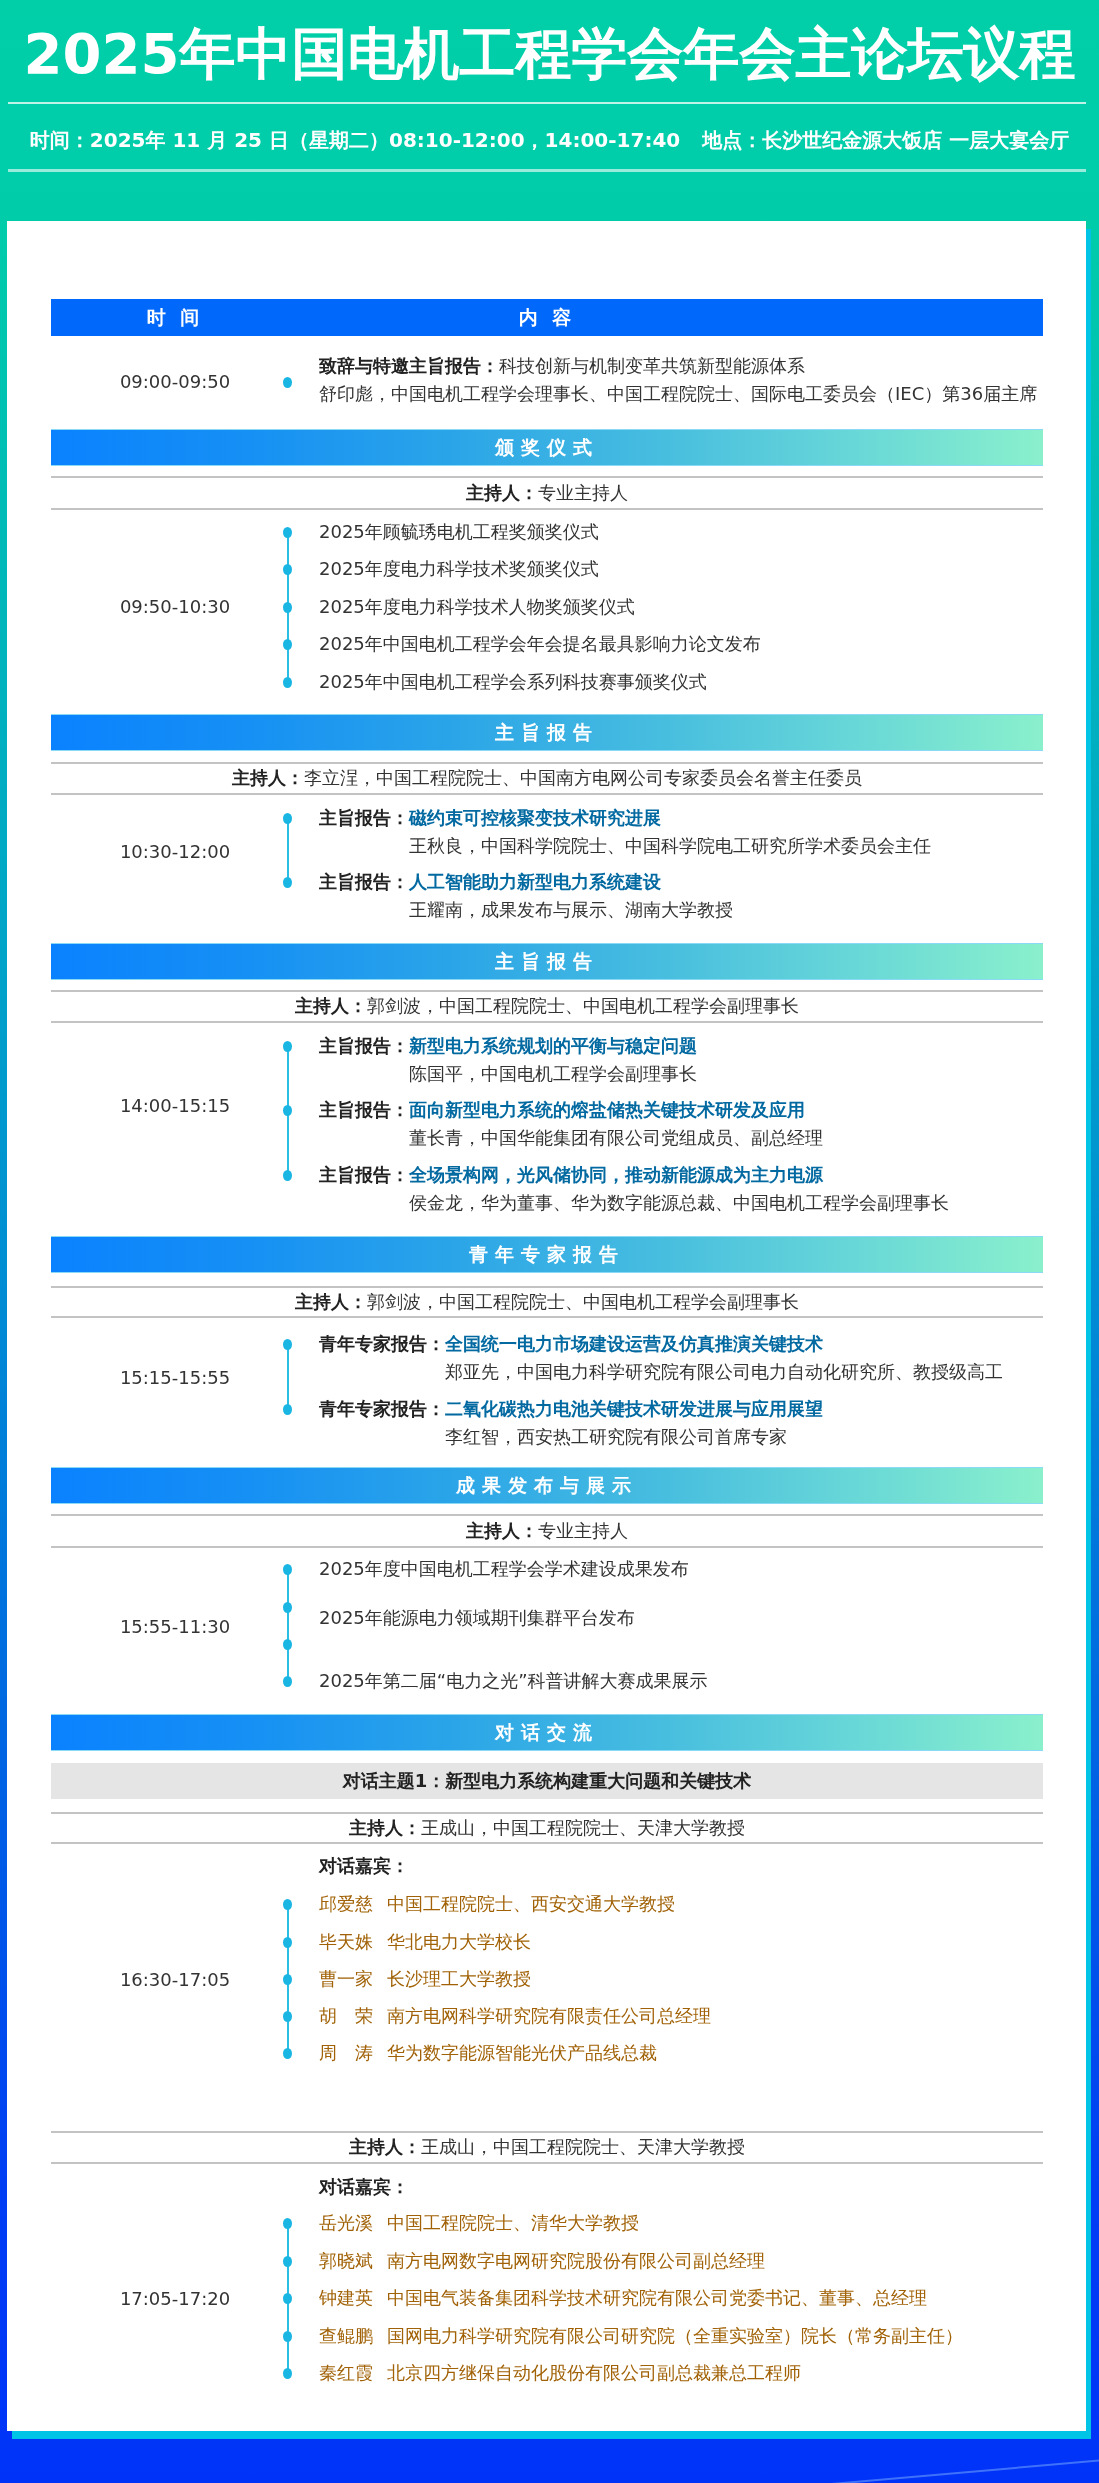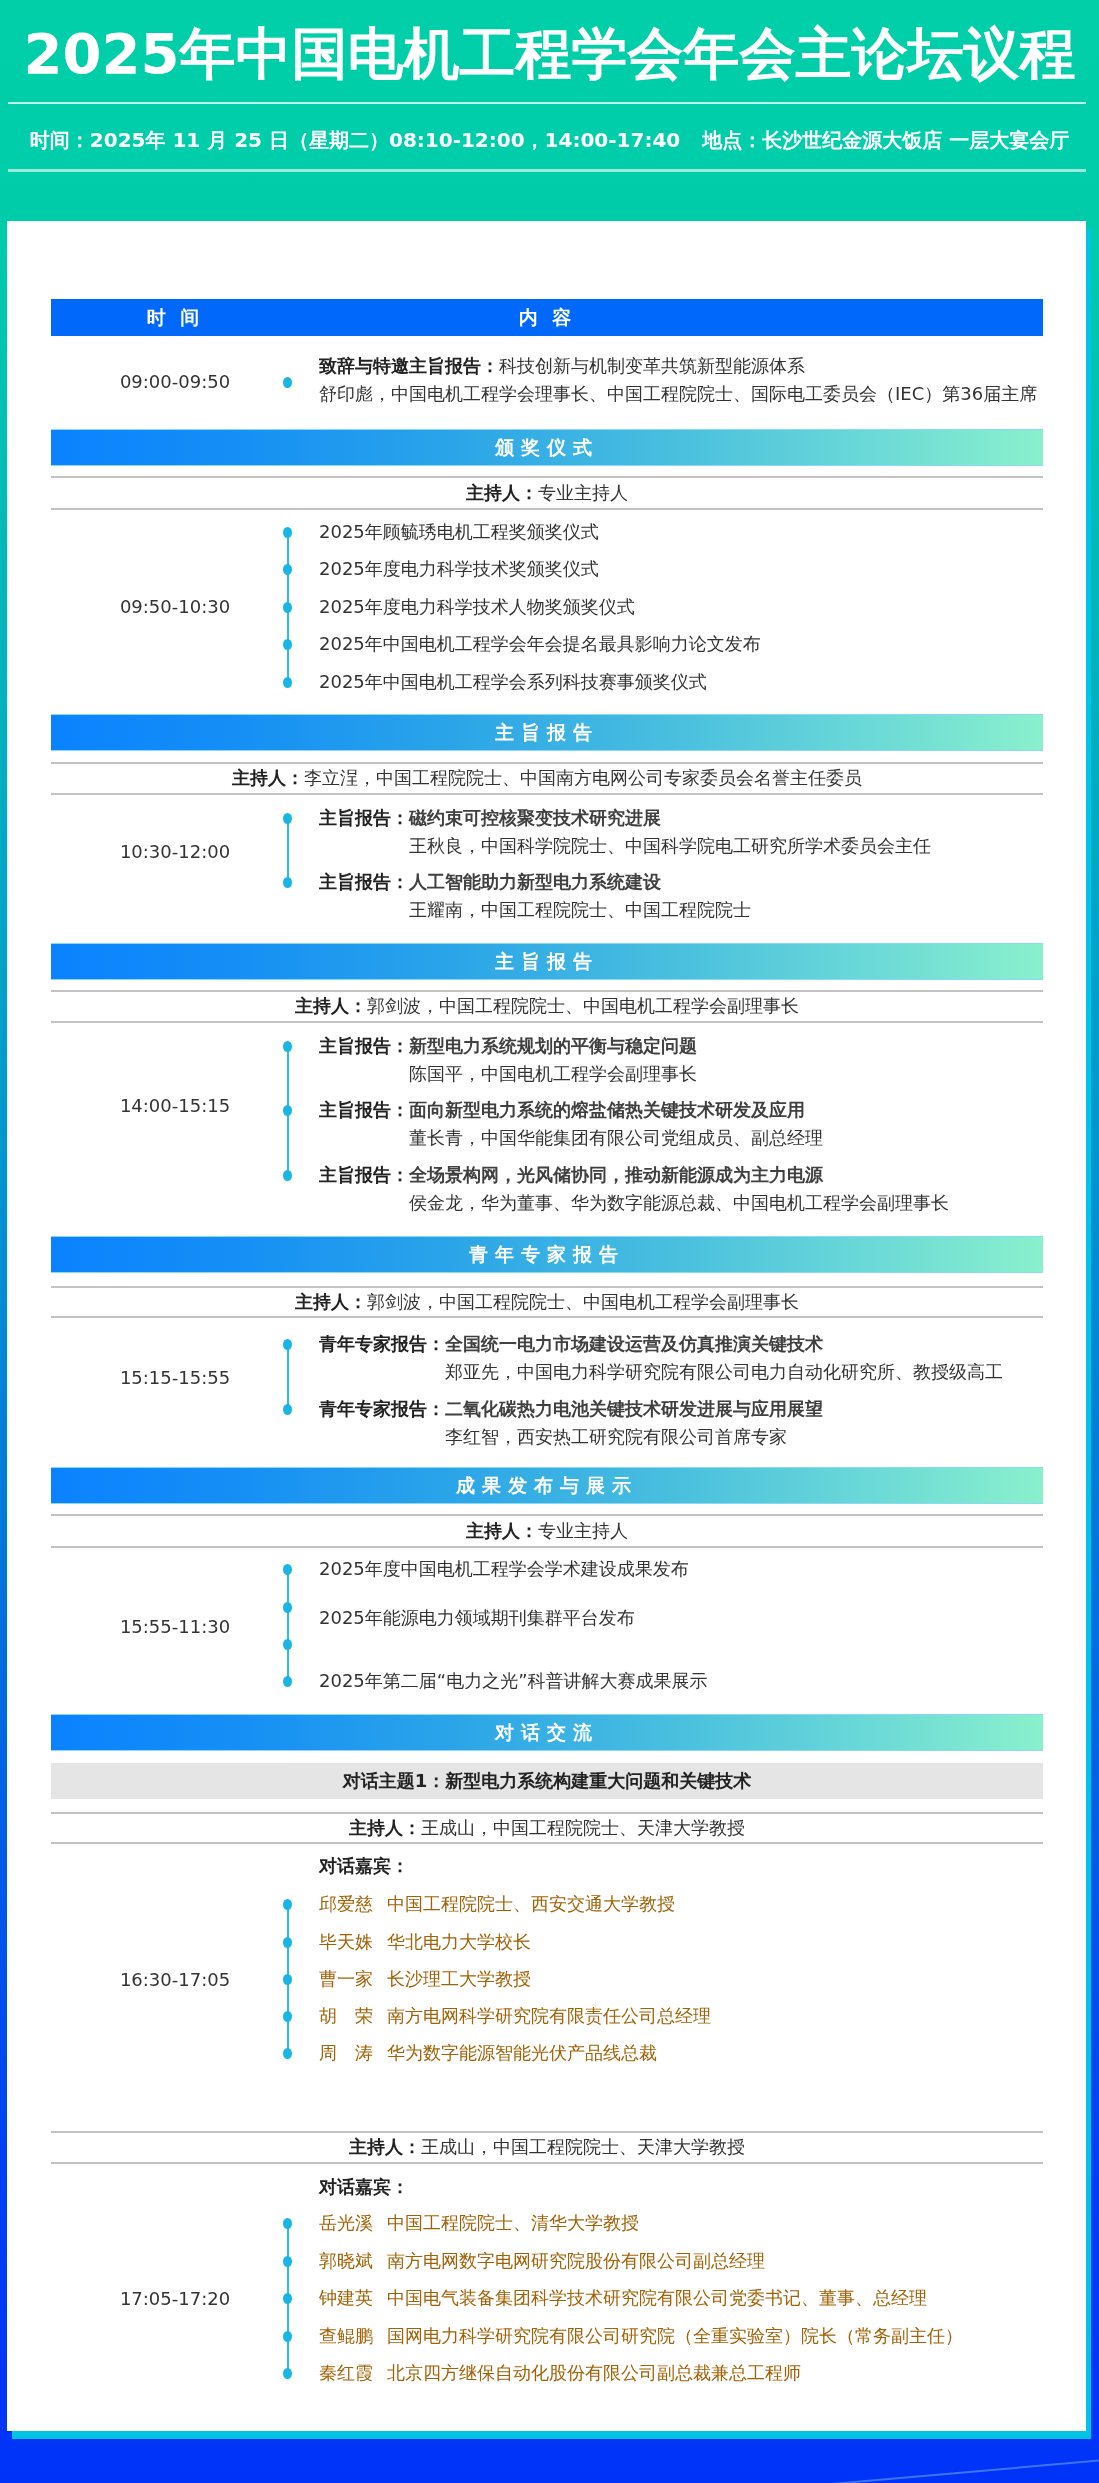--- a/index.html
+++ b/index.html
@@ -23,21 +23,21 @@
 .host{position:absolute;left:44px;width:992px;height:28px;line-height:28px;text-align:center;font-size:18px;color:#333;white-space:nowrap}
 .host .hl{font-weight:bold;color:#222}
 .time{position:absolute;left:44px;width:248px;height:28px;line-height:28px;text-align:center;font-size:18px;color:#333;white-space:nowrap}
 .dot{position:absolute;left:276px;width:9px;height:11px;border-radius:50%;background:#19B5E3}
 .vl{position:absolute;left:279.5px;width:2px;background:#2BBEE4}
 .ln{position:absolute;left:312px;height:28px;line-height:28px;font-size:18px;color:#333;white-space:nowrap}
 .ln .b{font-weight:bold;color:#222}
 .talk{position:absolute;left:312px;display:flex;font-size:18px;color:#333;line-height:28px;white-space:nowrap}
 .talk-label{font-weight:bold;color:#222}
 .talk-body{display:flex;flex-direction:column}
-.talk-title{font-weight:bold;color:#404040}
+.talk-title{font-weight:bold;color:#0369a1}
 .guest{position:absolute;left:312px;height:28px;line-height:28px;font-size:18px;color:#a16207;white-space:nowrap}
 .g-name{display:inline-block;width:68px}
 .glabel{position:absolute;left:312px;height:28px;line-height:28px;font-size:18px;font-weight:bold;color:#222;white-space:nowrap}
 .streak{position:absolute;left:820px;top:2470px;width:320px;height:2px;background:rgba(140,190,255,.45);transform:rotate(-5deg)}
 </style>
 </head>
 <body>
 
 <div class="title">2025年中国电机工程学会年会主论坛议程</div>
 <div class="hr1"></div>
@@ -87,21 +87,21 @@
     <span class="talk-label">主旨报告：</span>
     <div class="talk-body">
       <span class="talk-title">磁约束可控核聚变技术研究进展</span>
       <span>王秋良，中国科学院院士、中国科学院电工研究所学术委员会主任</span>
     </div>
   </div>
   <div class="talk" style="top:647px">
     <span class="talk-label">主旨报告：</span>
     <div class="talk-body">
       <span class="talk-title">人工智能助力新型电力系统建设</span>
-      <span>王耀南，中国工程院院士、中国工程院院士</span>
+      <span>王耀南，成果发布与展示、湖南大学教授</span>
     </div>
   </div>
 
   <div class="sbar" style="top:722px">主旨报告</div>
   <div class="hline" style="top:769px"></div>
   <div class="host" style="top:771px"><span class="hl">主持人：</span><span>郭剑波，中国工程院院士、中国电机工程学会副理事长</span></div>
   <div class="hline" style="top:800px"></div>
   <div class="time" style="top:871px">14:00-15:15</div>
   <div class="vl" style="top:825px;height:129px"></div>
   <div class="dot" style="top:819.5px"></div>

